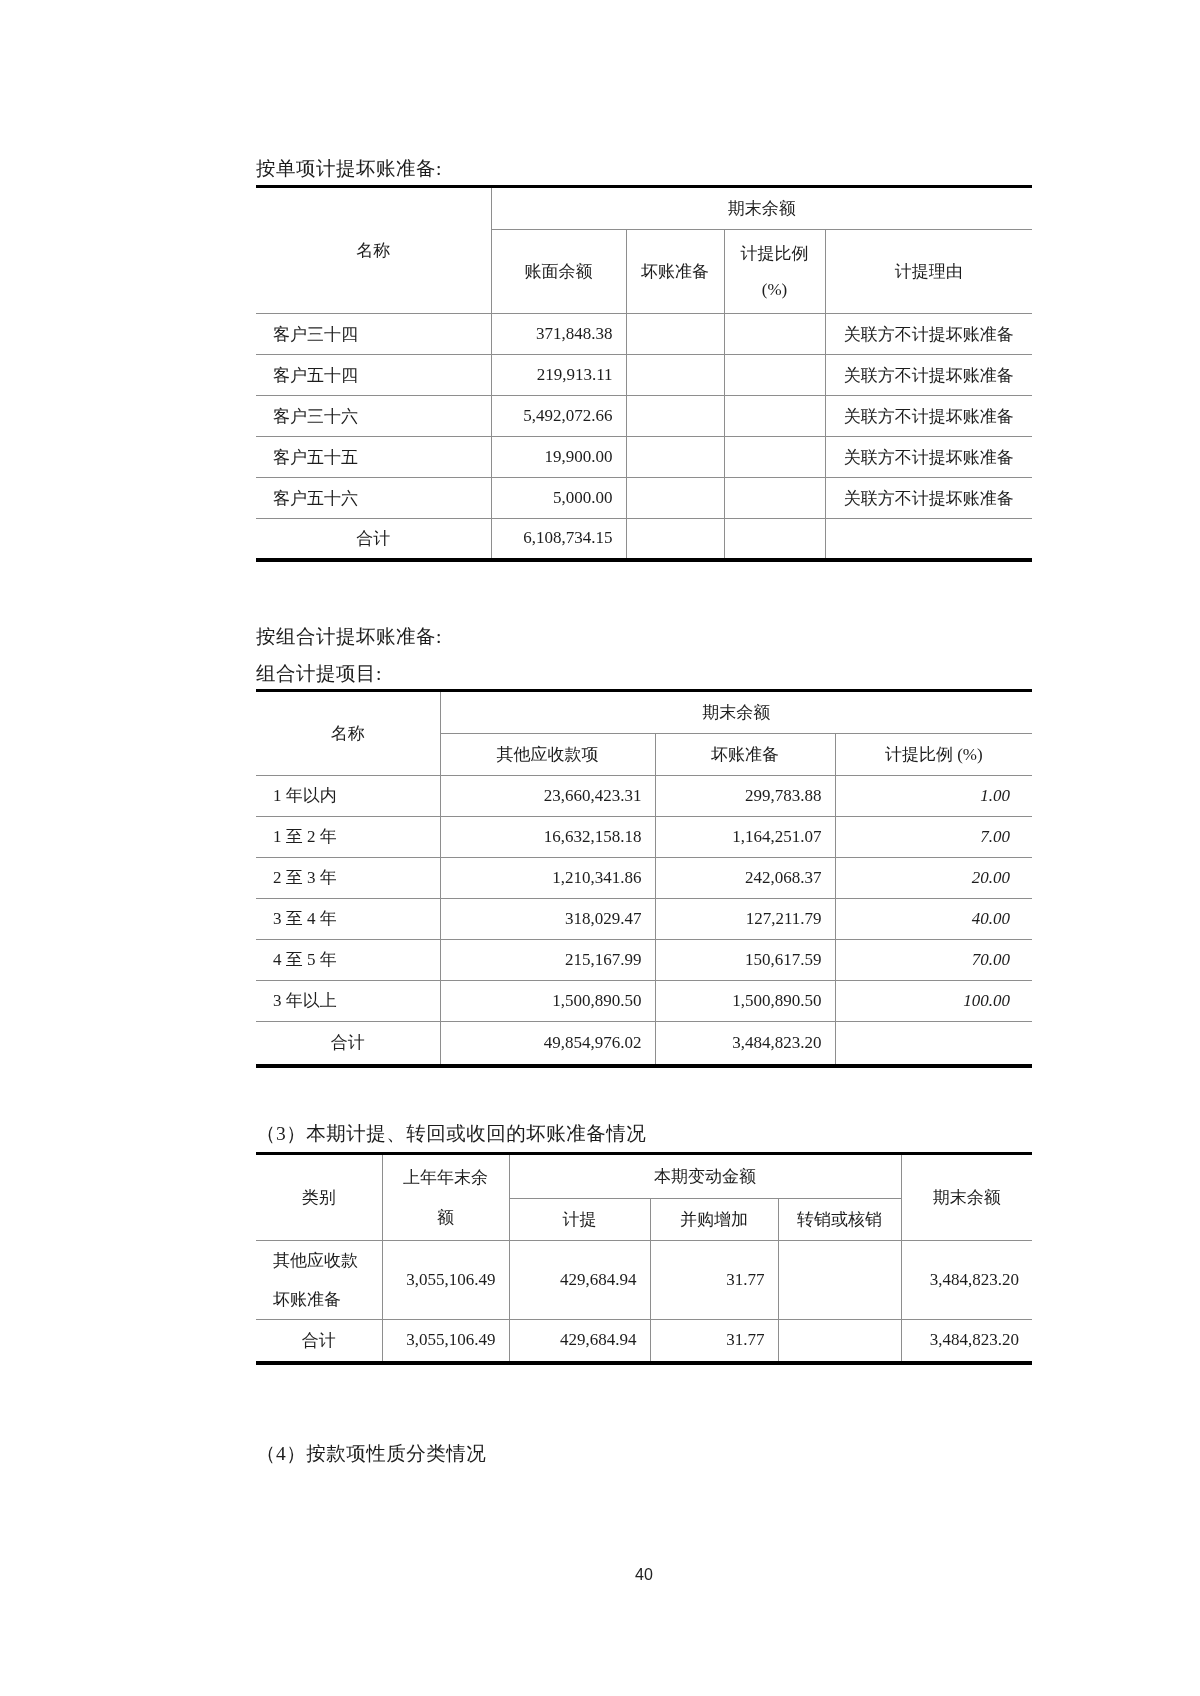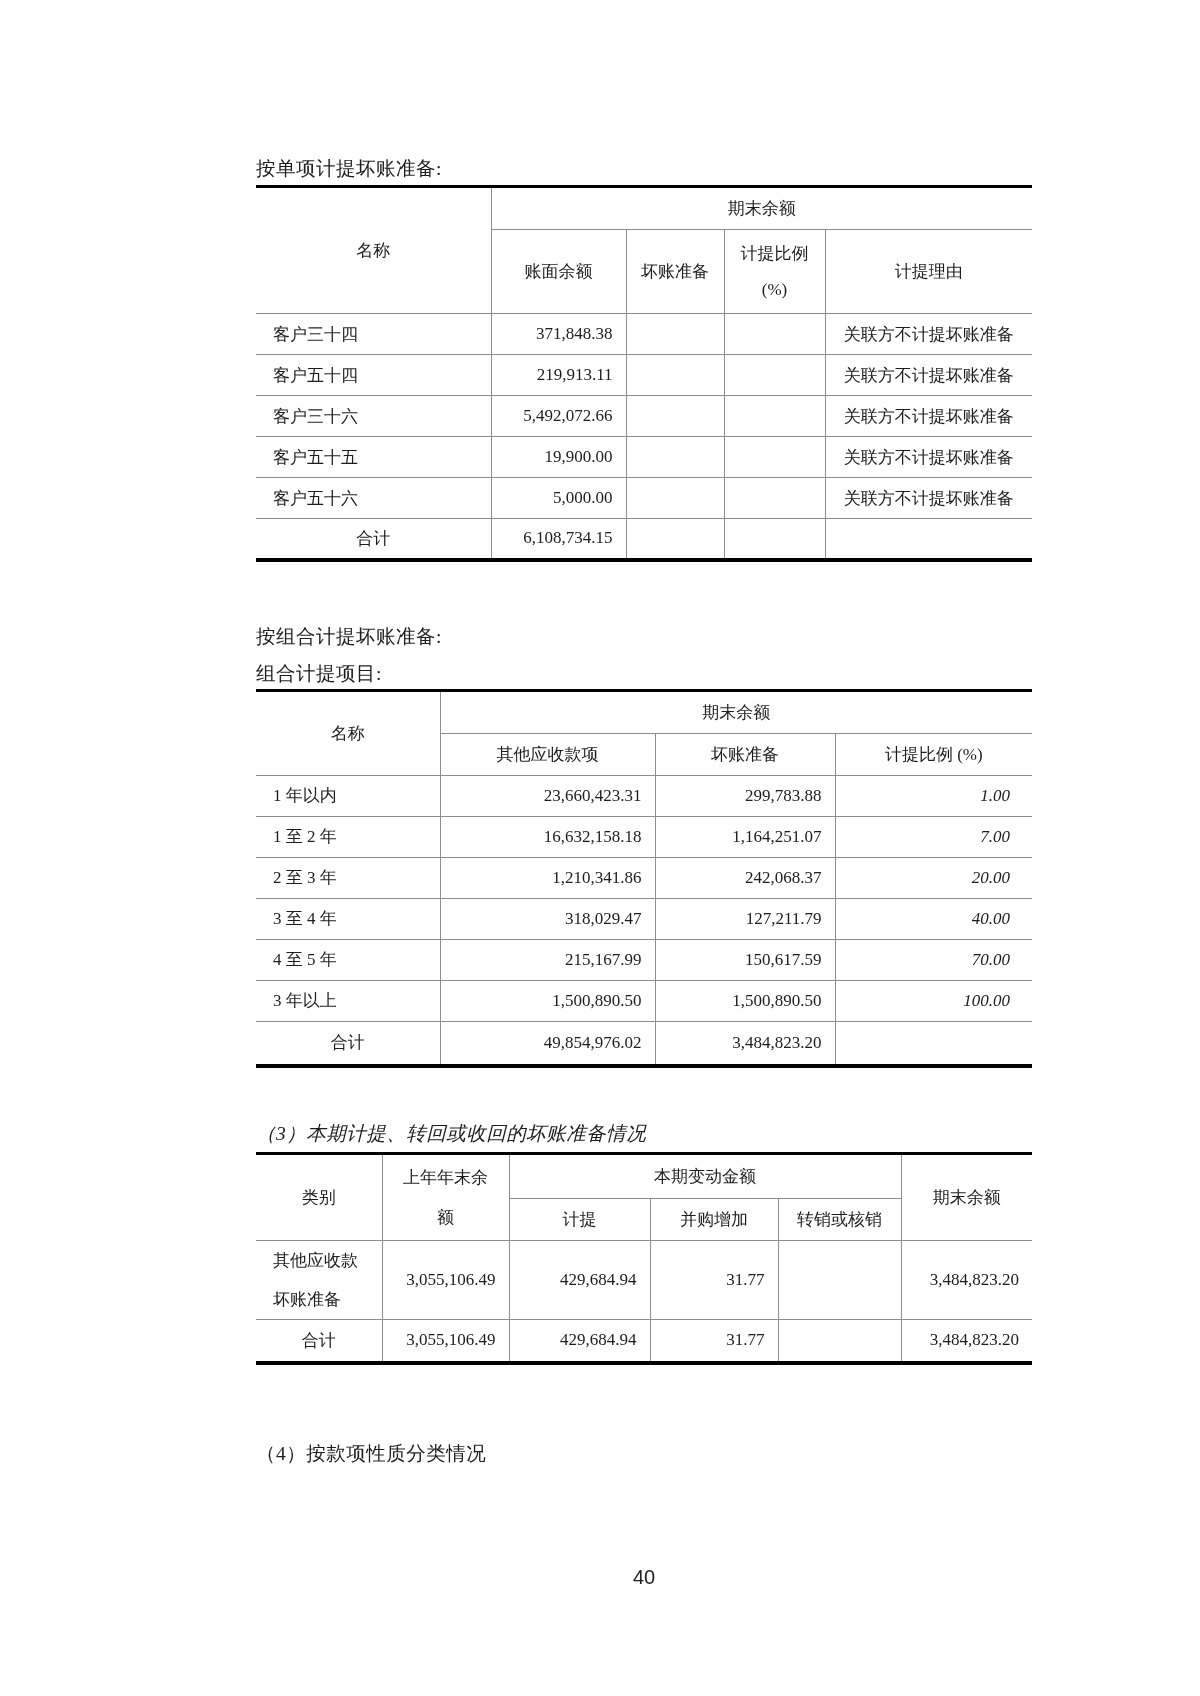--- a/index.html
+++ b/index.html
@@ -9,21 +9,21 @@
     width:1200px; height:1696px;
     font-family:"Liberation Serif","DejaVu Serif",serif;
     color:#1d1d1d;
   }
   .content { position:absolute; left:256px; top:0; width:776px; }
 
   .h { font-size:19.5px; line-height:26px; letter-spacing:0.5px; white-space:nowrap; }
   .title-1 { margin-top:156px; }
   .title-2 { margin-top:62px; }
   .title-3 { margin-top:11px; }
-  .title-4 { margin-top:53px;font-style:italic; }
+  .title-4 { margin-top:53px; }
   .title-5 { margin-top:76px; }
 
   table {
     width:776px;
     border-collapse:collapse;
     table-layout:fixed;
     border-top:3px solid #000;
     border-bottom:4px solid #000;
   }
   .t1 { margin-top:3px; }
@@ -58,21 +58,21 @@
 
   .t3 .hr1 th { height:45px; }
   .t3 .hr2 th { height:42px; }
   .t3 .datarow td { height:78px; }
   .t3 .total td { height:43px; }
 
   .pageno {
     margin-top:99px;
     text-align:center;
     font-family:"Liberation Sans","DejaVu Sans",sans-serif;
-    font-size:20px;
+    font-size:16px;
     color:#222;
   }
 </style>
 </head>
 <body>
 
 <div class="content">
 
   <div class="h title-1">按单项计提坏账准备:</div>
 

